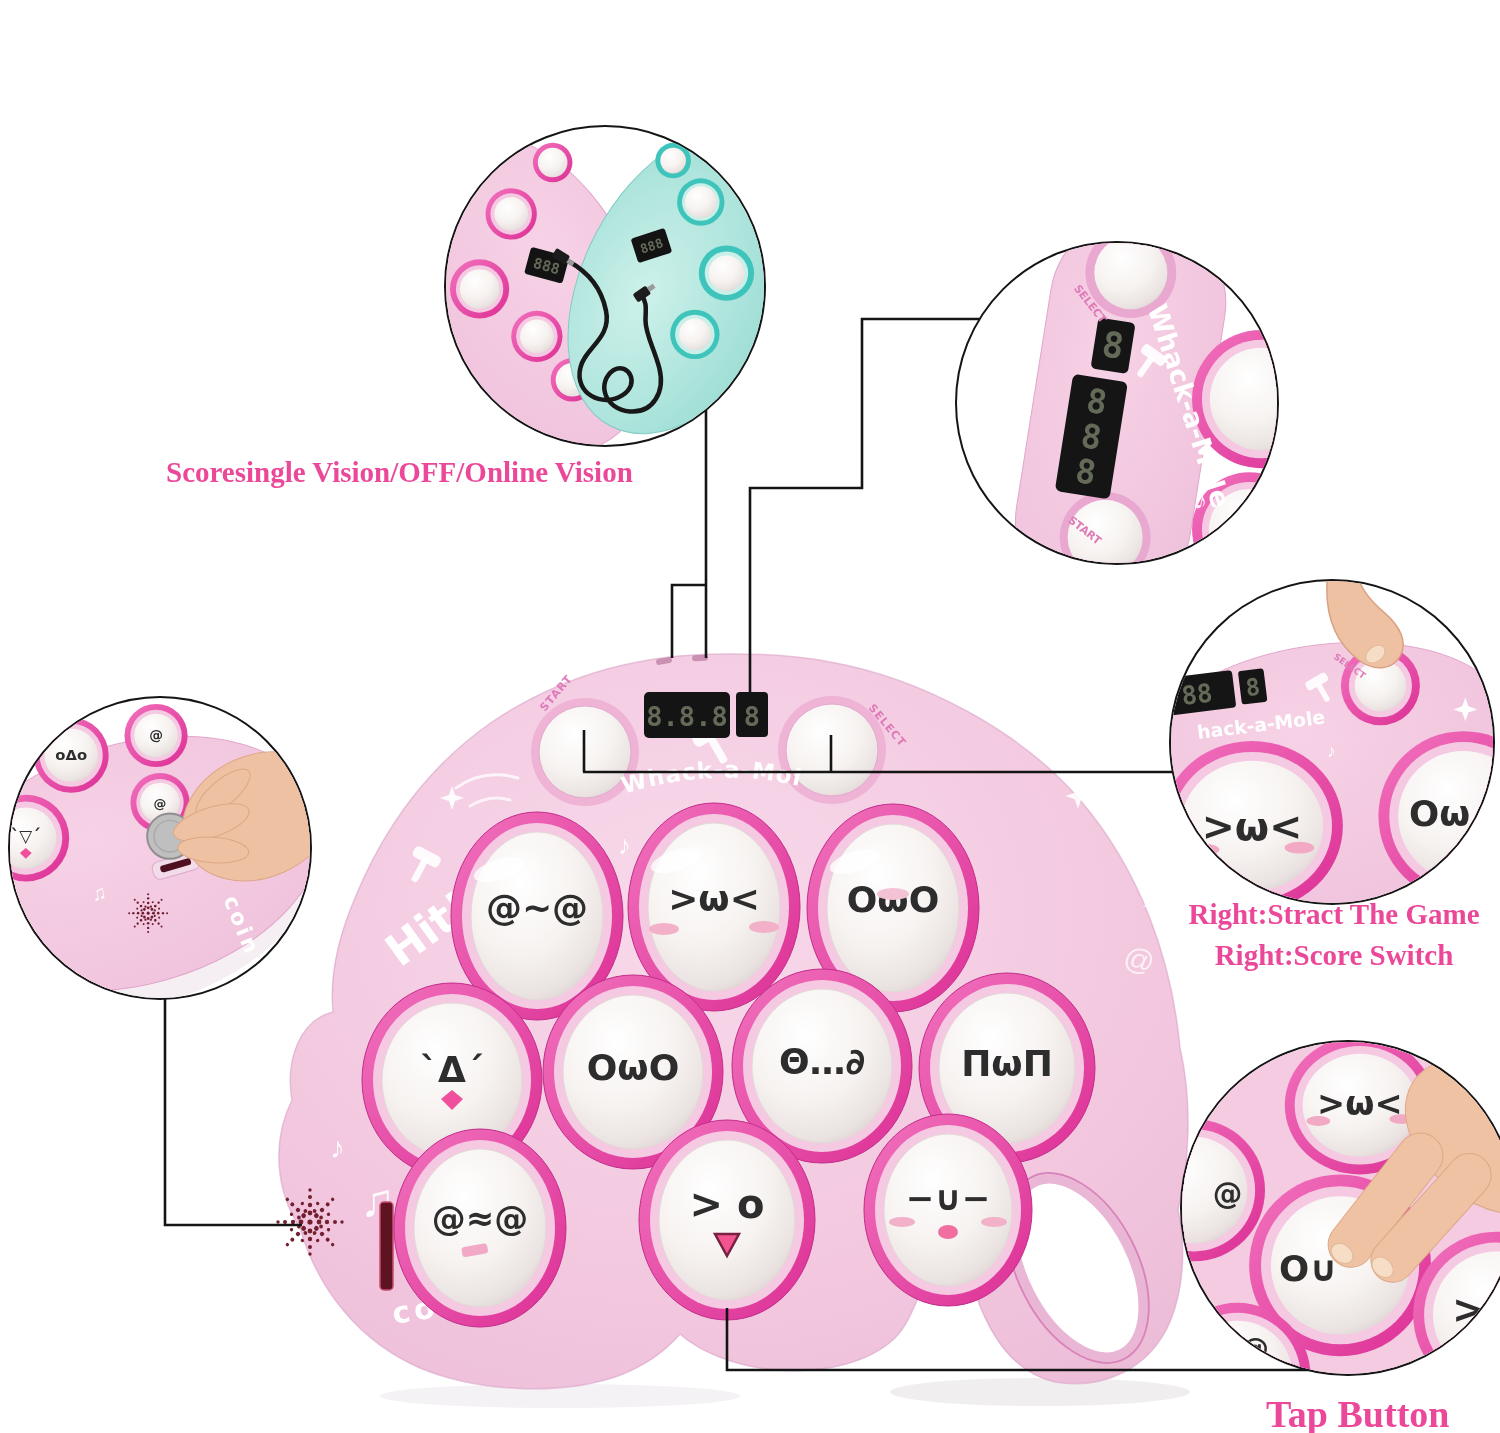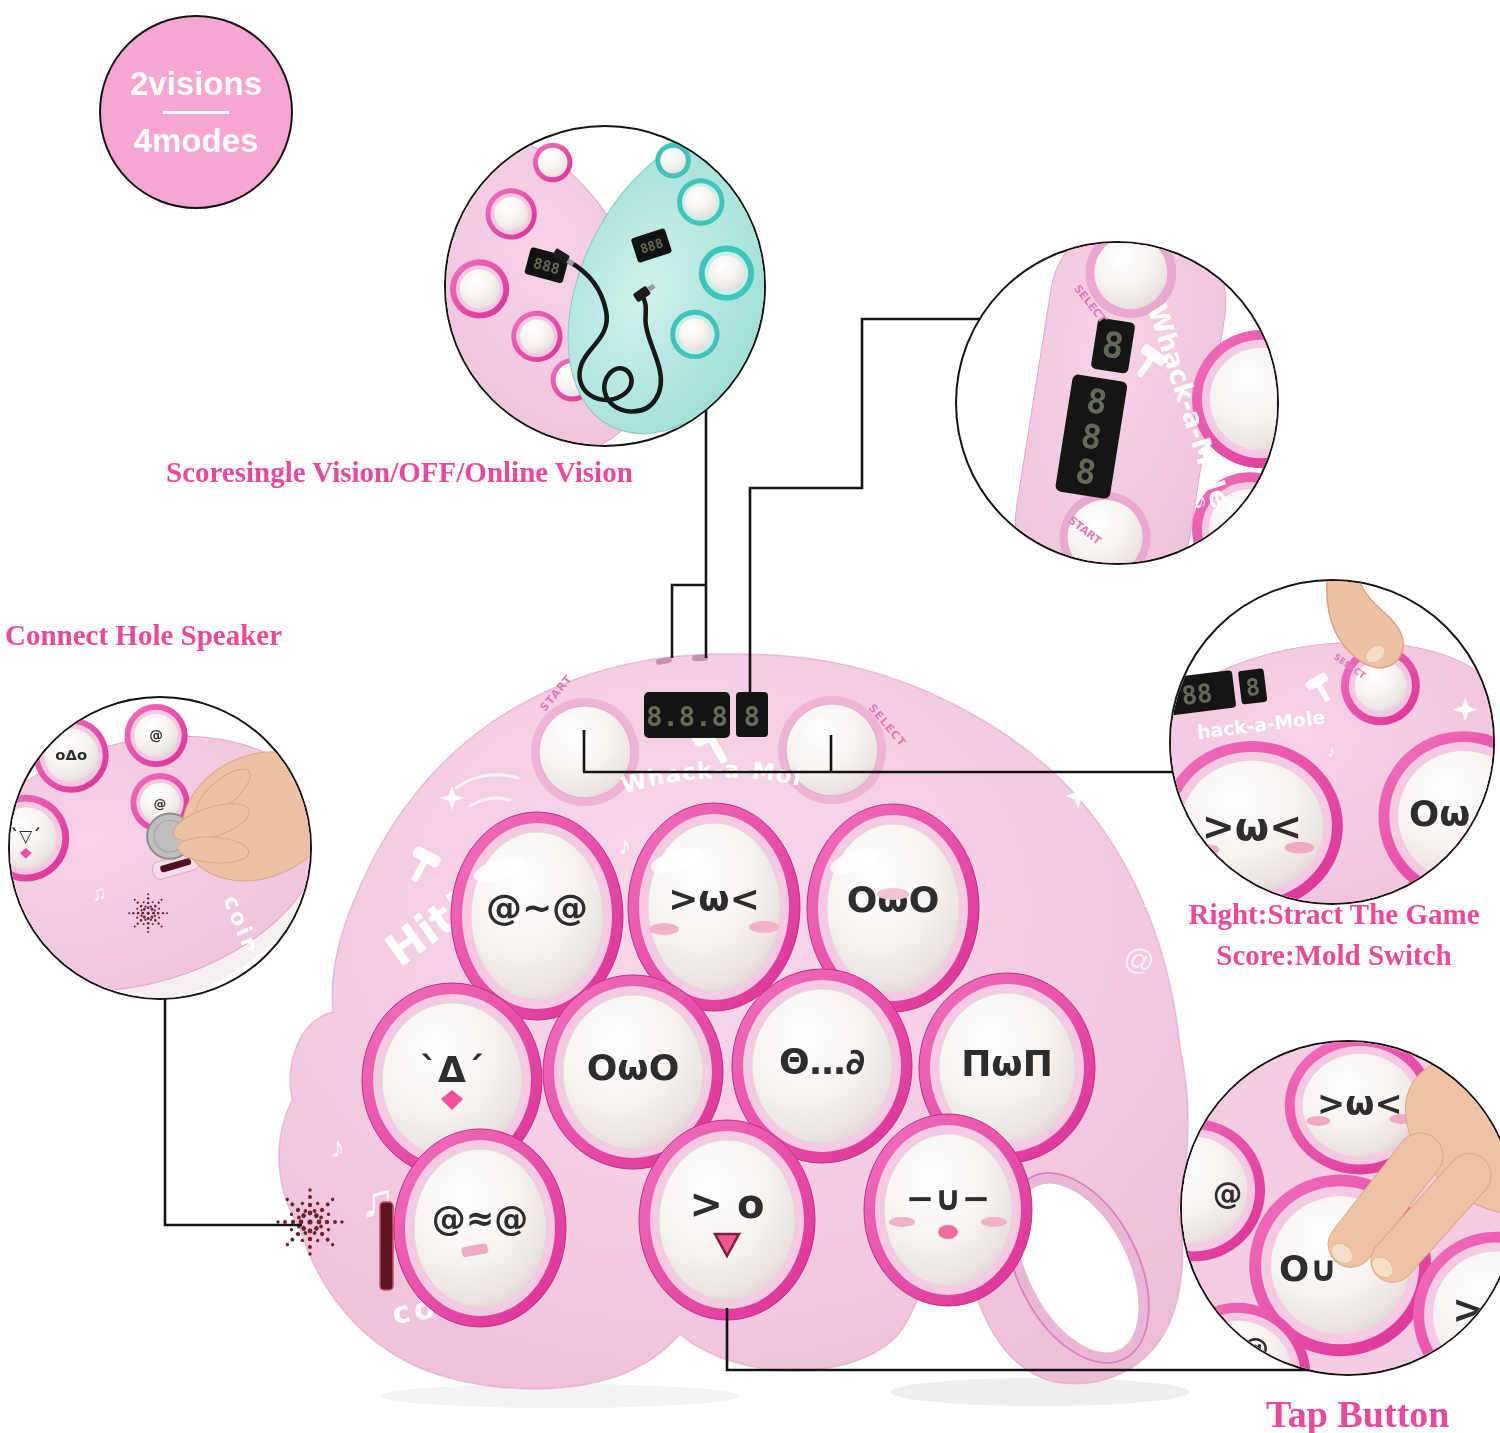--- a/index.html
+++ b/index.html
@@ -252,25 +252,20 @@
     <g stroke="#141414" stroke-width="2.6" fill="none">
       <polyline points="706,410 706,658"></polyline>
       <polyline points="672,658 672,585 706,585"></polyline>
       <polyline points="750,700 750,488 862,488 862,319 990,319"></polyline>
       <path d="M584,730 L584,772 M831,735 L831,772 M583,772 L1190,772"></path>
       <polyline points="165,990 165,1225 302,1225"></polyline>
       <polyline points="727,1308 727,1370 1315,1370"></polyline>
     </g>
   </svg>
 
-  <div class="badge">
-    <div class="badge-line">2visions</div>
-    <div class="badge-div"></div>
-    <div class="badge-line">4modes</div>
-  </div>
 
   <div class="co co2">
     <svg viewBox="0 0 322 322">
       <ellipse cx="84" cy="168" rx="170" ry="108" transform="rotate(64 84 168)" fill="url(#pinkg)" stroke="#e2a6ca"></ellipse>
       <g>
         <g transform="translate(108,36)">
             <circle r="20" fill="url(#ringg)"></circle>
             <circle r="15" fill="url(#dome)"></circle>
           </g>
         <g transform="translate(66,88)">
@@ -506,20 +501,19 @@
         <ellipse cx="312" cy="96" rx="96" ry="66" transform="rotate(38 312 96)" fill="#eec2a3" stroke="#dca886"></ellipse>
         <rect x="-23" y="-80" width="46" height="160" rx="23" transform="translate(206,160) rotate(38)" fill="#eec2a3" stroke="#dca886"></rect>
         <rect x="-22" y="-80" width="44" height="160" rx="22" transform="translate(252,178) rotate(42)" fill="#eec2a3" stroke="#dca886"></rect>
         <ellipse cx="162" cy="214" rx="12" ry="9" transform="rotate(38 162 214)" fill="#f6ddc5" stroke="#e0b898"></ellipse>
         <ellipse cx="203" cy="228" rx="12" ry="9" transform="rotate(42 203 228)" fill="#f6ddc5" stroke="#e0b898"></ellipse>
       </g>
     </svg>
   </div>
 
   <div class="lbl lbl-modes">Scoresingle Vision/OFF/Online Vision</div>
-  <div class="lbl lbl-speaker">Connect Hole Speaker</div>
   <div class="lbl lbl-controls">
     <div>Right:Stract The Game</div>
-    <div>Score:Mold Switch</div>
+    <div>Right:Score Switch</div>
   </div>
   <div class="lbl lbl-tap">Tap Button</div>
 
 </div>
 
 </body></html>

